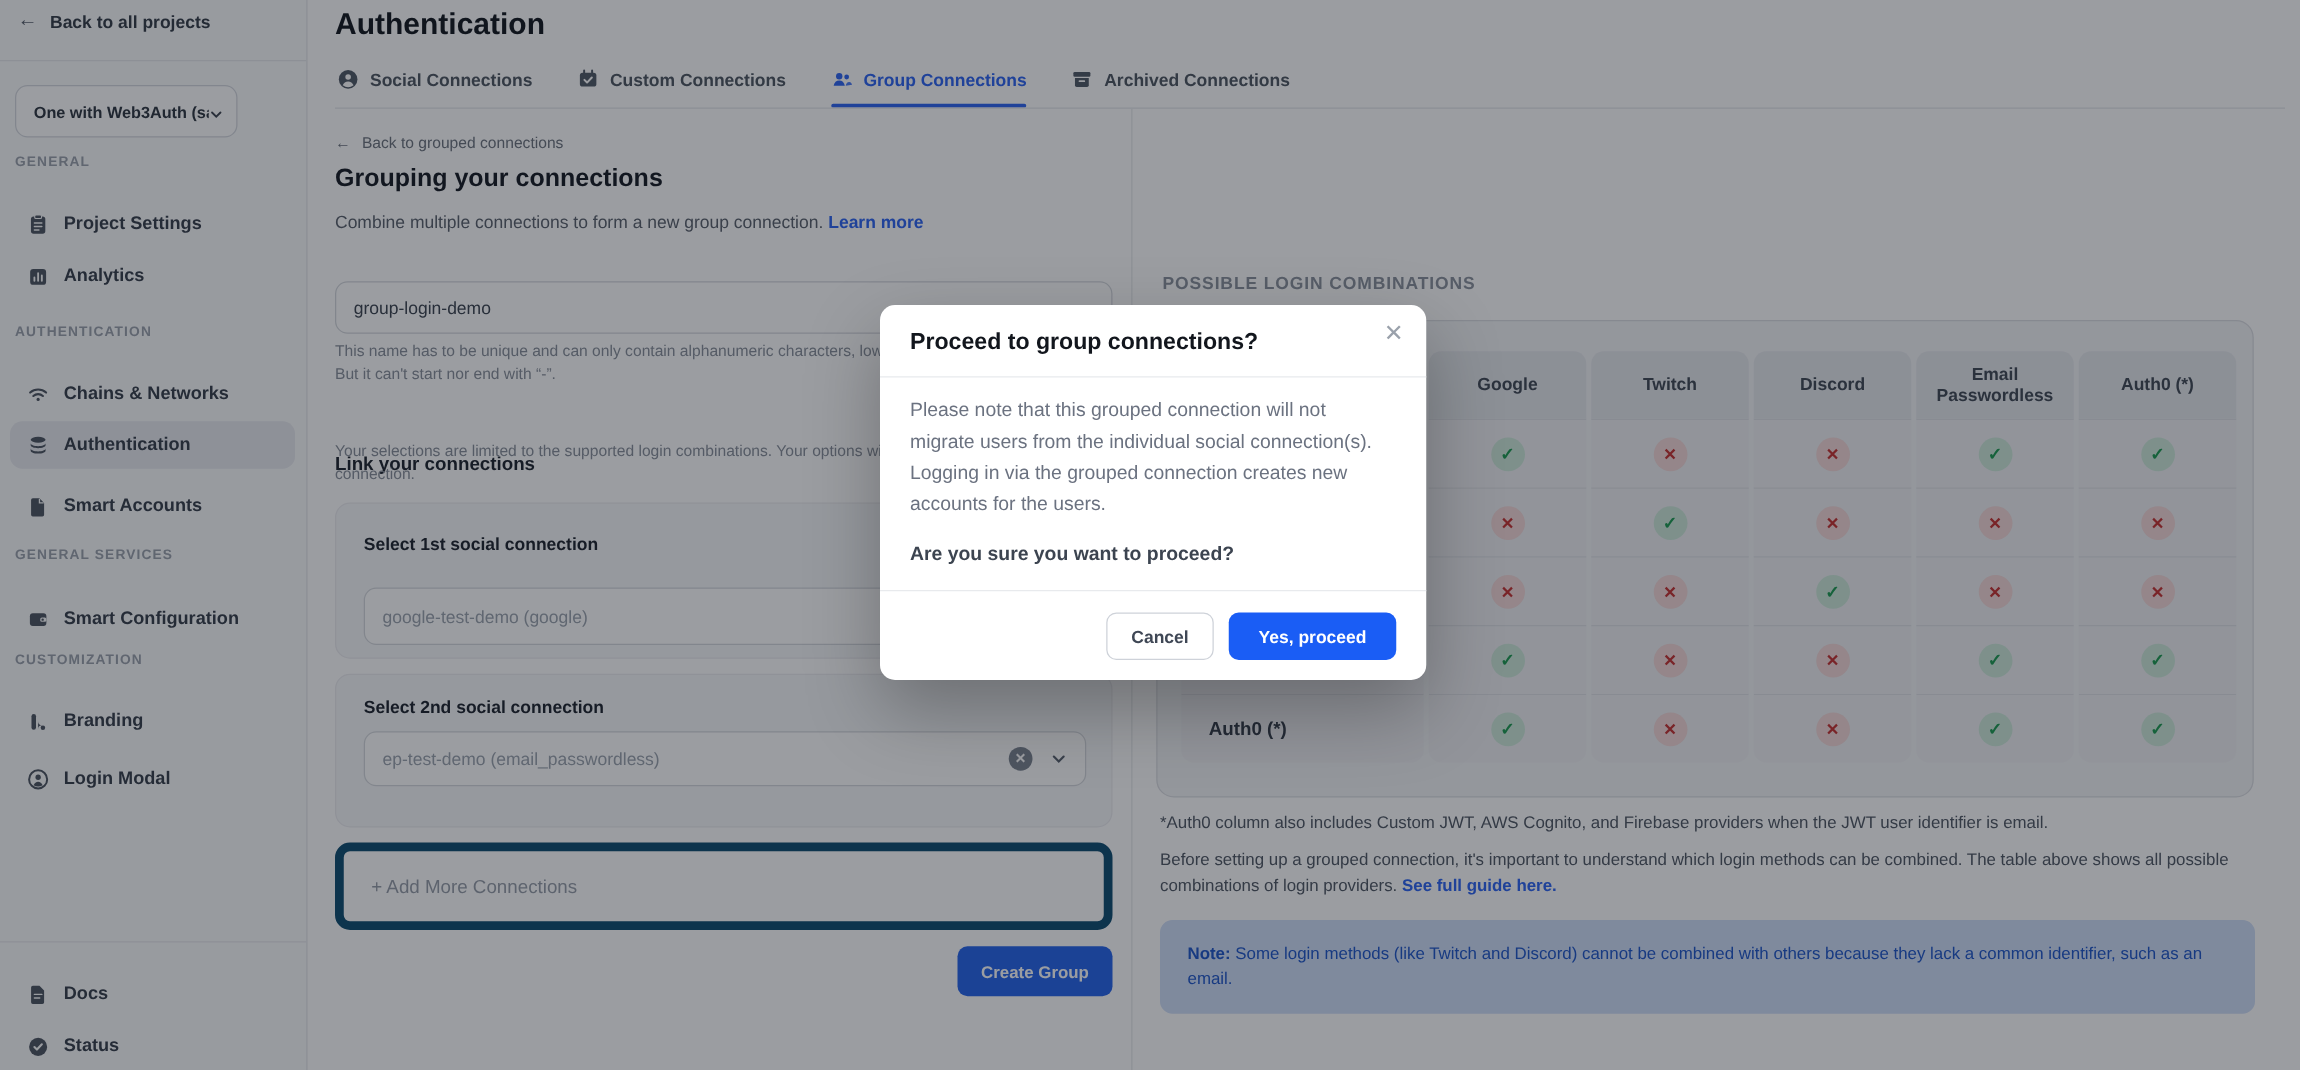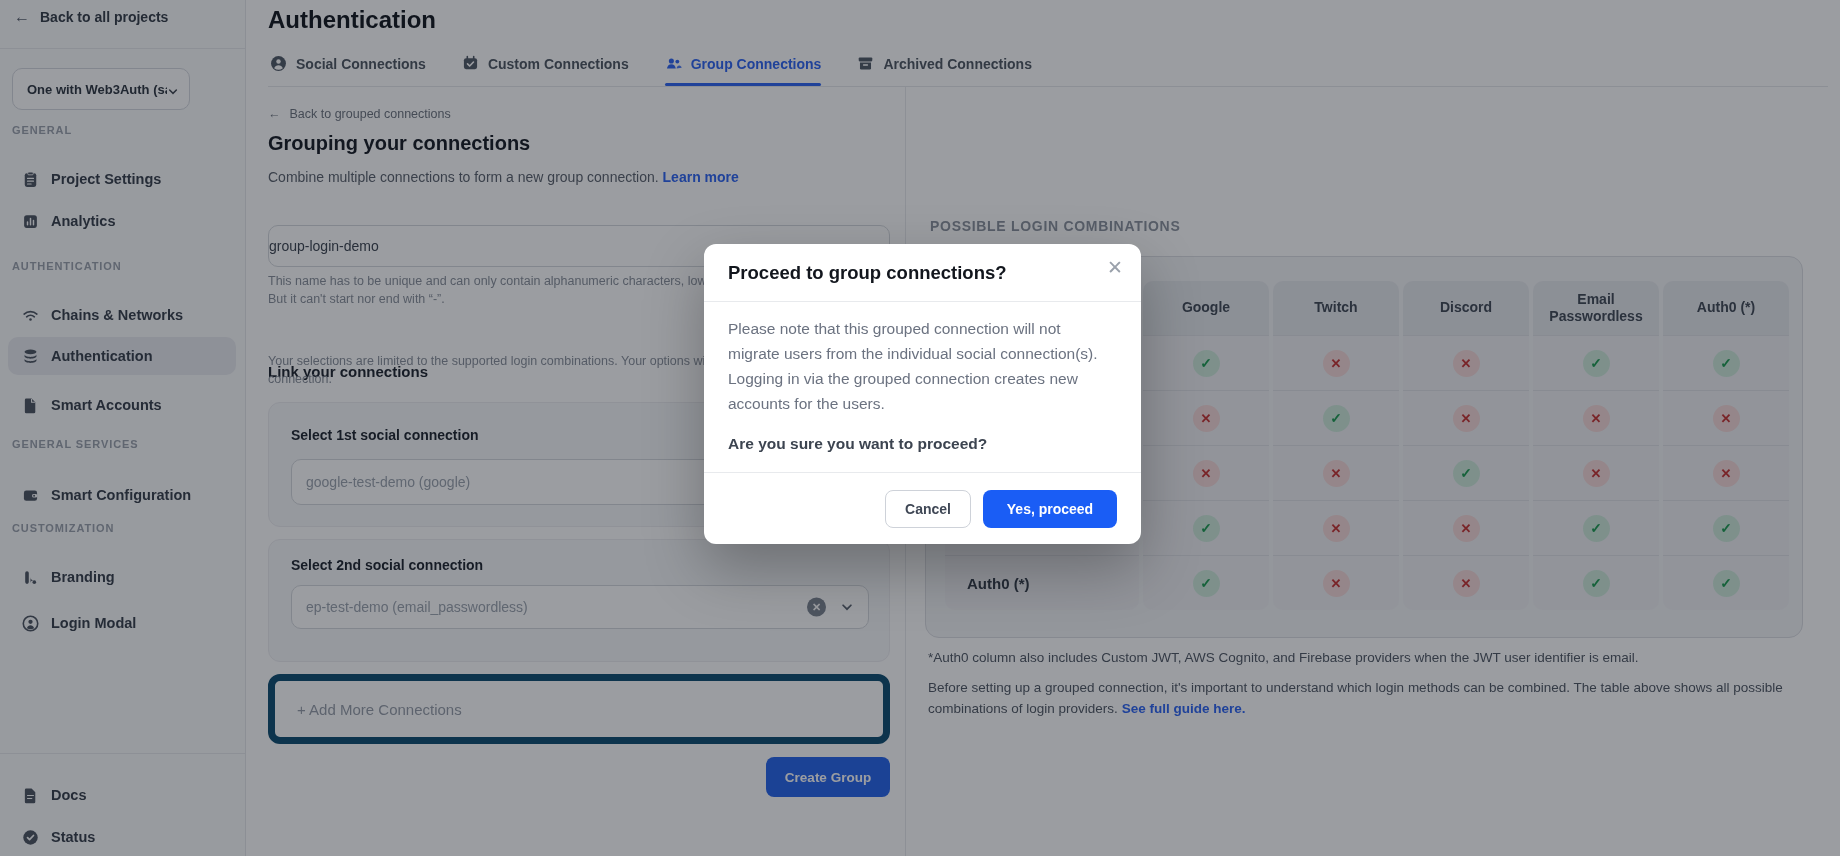--- a/index.html
+++ b/index.html
@@ -37,21 +37,21 @@
   .v-divider{position:absolute;left:905px;top:87px;width:1px;height:769px;background:#e7e9ec;}
 
   
   .back2{position:absolute;left:268px;top:107px;display:flex;align-items:center;gap:9px;
          font-size:12.5px;color:#6b727d;cursor:pointer;}
   .h2{position:absolute;left:268px;top:132px;font-size:20px;font-weight:bold;color:#141922;}
   .sub{position:absolute;left:268px;top:169px;font-size:14px;color:#59606b;white-space:nowrap;}
   .lnk{color:#2b63f2;font-weight:bold;cursor:pointer;}
   .fld-label{position:absolute;left:268px;font-size:14px;font-weight:bold;color:#1b212b;margin-top:35px;}
   .inp{position:absolute;background:#fff;border:1px solid #d5d8dd;border-radius:10px;box-sizing:border-box;
-       display:flex;align-items:center;padding:0 0;font-size:14px;}
+       display:flex;align-items:center;padding:0 14px;font-size:14px;}
   .inp.gn{left:268px;top:225px;width:622px;height:42px;color:#3a424e;}
   .help{position:absolute;left:268px;font-size:12.5px;color:#878e99;white-space:nowrap;}
   .card{position:absolute;left:268px;width:622px;background:#f7f8fa;border:1px solid #ececf0;border-radius:12px;box-sizing:border-box;}
   .card .c-label{position:absolute;left:22px;font-size:14px;font-weight:bold;color:#1b212b;}
   .card .c-inp{position:absolute;left:22px;width:578px;background:#fff;border:1px solid #d5d8dd;border-radius:10px;
                box-sizing:border-box;display:flex;align-items:center;padding:0 14px;font-size:14px;color:#9aa2ad;}
   .clear-ic{position:absolute;right:42px;top:50%;transform:translateY(-50%);width:19px;height:19px;border-radius:50%;
             background:#7b8390;color:#fff;display:flex;align-items:center;justify-content:center;font-size:11px;font-weight:bold;cursor:pointer;}
   .chev{position:absolute;right:14px;top:50%;transform:translateY(-50%);color:#565f6c;display:flex;}
   .addmore{position:absolute;left:268px;top:674px;width:622px;height:70px;border:7px solid #0c4a6e;border-radius:12px;
@@ -287,21 +287,21 @@
   </div>
   <div class="help" style="top:274px">This name has to be unique and can only contain alphanumeric characters, lowercase</div>
   <div class="help" style="top:292px">But it can't start nor end with “-”.</div>
 
   <div class="fld-label" style="top:328px;font-size:15px">Link your connections</div>
   <div class="help" style="top:354px">Your selections are limited to the supported login combinations. Your options will update based on your first selected</div>
   <div class="help" style="top:372px">connection.</div>
 
   <div class="card" style="top:402px;height:125px">
     <div class="c-label" style="top:24px">Select 1st social connection</div>
-    <div class="c-inp" style="top:56px;height:46px">
+    <div class="c-inp" style="top:67px;height:46px">
       <span>google-test-demo (google)</span>
     </div>
   </div>
 
   <div class="card" style="top:539px;height:123px">
     <div class="c-label" style="top:17px">Select 2nd social connection</div>
     <div class="c-inp" style="top:45px;height:44px">
       <span>ep-test-demo (email_passwordless)</span>
       <span class="clear-ic">✕</span>
       <span class="chev">
@@ -407,20 +407,24 @@
       <div class="td last">
         <span class="mark yes">✓</span>
       </div>
     </div>
 
   <div class="fn" style="top:648px">*Auth0 column also includes Custom JWT, AWS Cognito, and Firebase providers when the JWT user identifier is email.</div>
   <div class="fn" style="top:678px">
     <span>Before setting up a grouped connection, it's important to understand which login methods can be combined. The table above shows all possible combinations of login providers.</span>
     <span class="lnk">See full guide here.</span>
   </div>
+  <div class="note">
+    <b>Note:</b>
+    <span>Some login methods (like Twitch and Discord) cannot be combined with others because they lack a common identifier, such as an email.</span>
+  </div>
 
   <div class="backdrop"></div>
   <div class="modal">
     <div class="m-header">
       <span class="m-title">Proceed to group connections?</span>
       <span class="m-close">✕</span>
     </div>
     <div class="m-body">
       <p class="m-p">Please note that this grouped connection will not migrate users from the individual social connection(s). Logging in via the grouped connection creates new accounts for the users.</p>
       <div class="m-q">Are you sure you want to proceed?</div>

